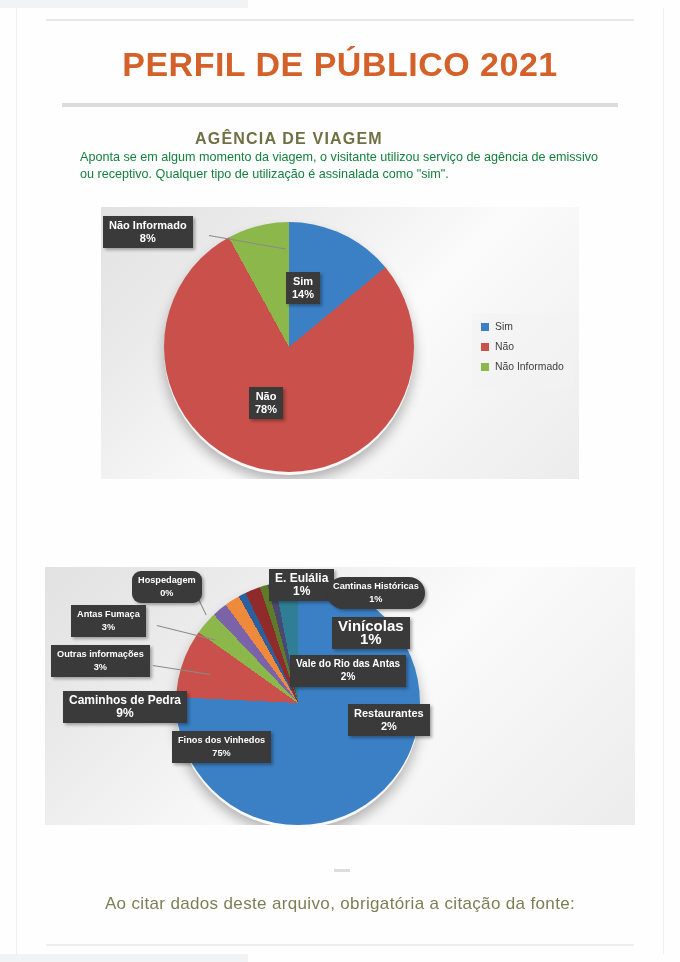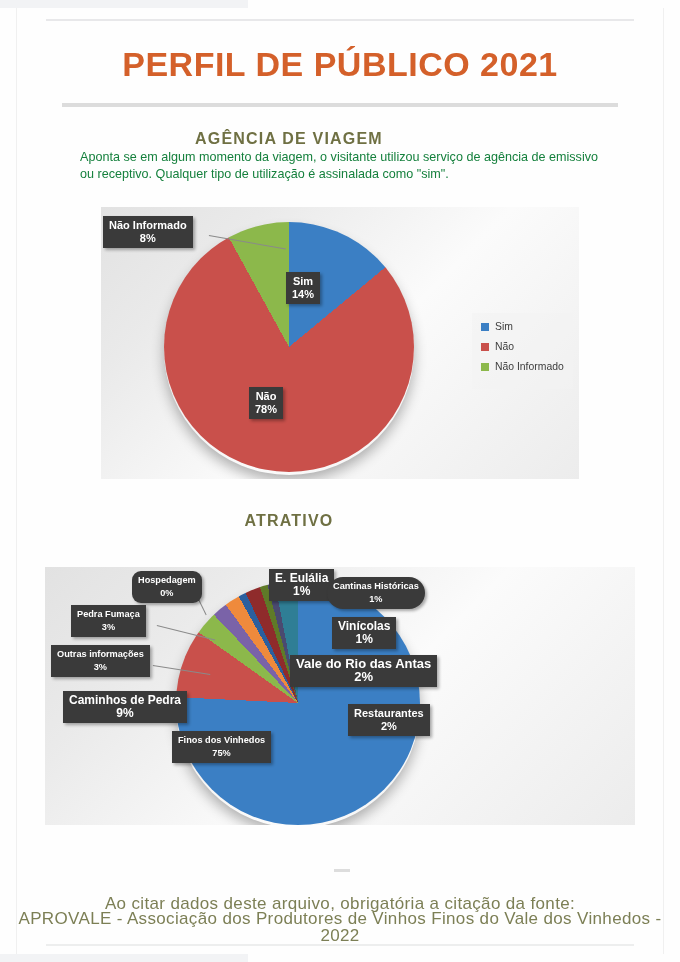--- a/index.html
+++ b/index.html
@@ -194,44 +194,42 @@
       <div class="legend-row">
         <span class="legend-swatch" style="background: rgb(201, 80, 75);"></span>
         <span>Não</span>
       </div>
       <div class="legend-row">
         <span class="legend-swatch" style="background: rgb(140, 184, 75);"></span>
         <span>Não Informado</span>
       </div>
     </div>
 
-  <h2 id="s2-title" class="section-title">ATRATIVO</h2>
 
   <div id="chart2-panel" class="chart-panel">
     <div id="chart2-pie-host">
         <div class="pie-shadow" style="left: 131px; top: 17px; width: 244px; height: 244px;"></div>
         <div class="pie" style="left: 131px; top: 14px; width: 244px; height: 244px; background: conic-gradient(rgb(59, 127, 196) 0deg, rgb(59, 127, 196) 272.727deg, rgb(201, 80, 75) 272.727deg, rgb(201, 80, 75) 305.455deg, rgb(140, 184, 75) 305.455deg, rgb(140, 184, 75) 316.364deg, rgb(122, 99, 168) 316.364deg, rgb(122, 99, 168) 323.636deg, rgb(53, 167, 190) 323.636deg, rgb(53, 167, 190) 323.636deg, rgb(239, 138, 60) 323.636deg, rgb(239, 138, 60) 330.909deg, rgb(43, 95, 158) 330.909deg, rgb(43, 95, 158) 334.545deg, rgb(143, 43, 43) 334.545deg, rgb(143, 43, 43) 341.818deg, rgb(95, 122, 40) 341.818deg, rgb(95, 122, 40) 345.455deg, rgb(74, 74, 112) 345.455deg, rgb(74, 74, 112) 349.091deg, rgb(47, 126, 149) 349.091deg, rgb(47, 126, 149) 360deg);"></div>
       </div>
     <div id="chart2-labels">
         <div class="leader" style="left: 152px; top: 28px; width: 22px; transform: rotate(64deg);"></div>
         <div class="callout" style="left: 87px; top: 4px; font-size: 9.2px; border-radius: 9px;"><span>Hospedagem</span><span class="pct">0%</span></div>
         <div class="leader" style="left: 224px; top: 22px; width: 18px; transform: rotate(16deg);"></div>
         <div class="callout" style="left: 224px; top: 2px; font-size: 12px;"><span>E. Eulália</span><span class="pct">1%</span></div>
         <div class="callout" style="left: 282px; top: 10px; font-size: 9.2px; border-radius: 16px;"><span>Cantinas Históricas</span><span class="pct">1%</span></div>
-        <div class="callout" style="left: 287px; top: 50px; font-size: 12px;"><span>Vinícolas</span><span class="pct">1%</span></div>
+        <div class="callout" style="left: 287px; top: 50px; font-size: 15px;"><span>Vinícolas</span><span class="pct">1%</span></div>
         <div class="leader" style="left: 112px; top: 58px; width: 60px; transform: rotate(14deg);"></div>
-        <div class="callout" style="left: 26px; top: 38px; font-size: 9.2px;"><span>Pedra Fumaça</span><span class="pct">3%</span></div>
-        <div class="callout" style="left: 245px; top: 88px; font-size: 13px;"><span>Vale do Rio das Antas</span><span class="pct">2%</span></div>
+        <div class="callout" style="left: 26px; top: 38px; font-size: 9.2px;"><span>Antas Fumaça</span><span class="pct">3%</span></div>
+        <div class="callout" style="left: 245px; top: 88px; font-size: 10px;"><span>Vale do Rio das Antas</span><span class="pct">2%</span></div>
         <div class="leader" style="left: 108px; top: 98px; width: 58px; transform: rotate(9deg);"></div>
         <div class="callout" style="left: 6px; top: 78px; font-size: 9.2px;"><span>Outras informações</span><span class="pct">3%</span></div>
         <div class="callout" style="left: 18px; top: 124px; font-size: 12px;"><span>Caminhos de Pedra</span><span class="pct">9%</span></div>
         <div class="callout" style="left: 303px; top: 137px; font-size: 11px;"><span>Restaurantes</span><span class="pct">2%</span></div>
         <div class="callout" style="left: 127px; top: 164px; font-size: 9.2px;"><span>Finos dos Vinhedos</span><span class="pct">75%</span></div>
       </div>
 
   </div>
 
   <div class="footer-dash"></div>
   <p id="footer-line1" class="footer-text">Ao citar dados deste arquivo, obrigatória a citação da fonte:</p>
-  <p id="footer-line2" class="footer-text">APROVALE - Associação dos Produtores de Vinhos Finos do Vale dos Vinhedos - 2022</p>
 
   <div class="rule-bottom"></div>
 </div>
 
 </body></html>

